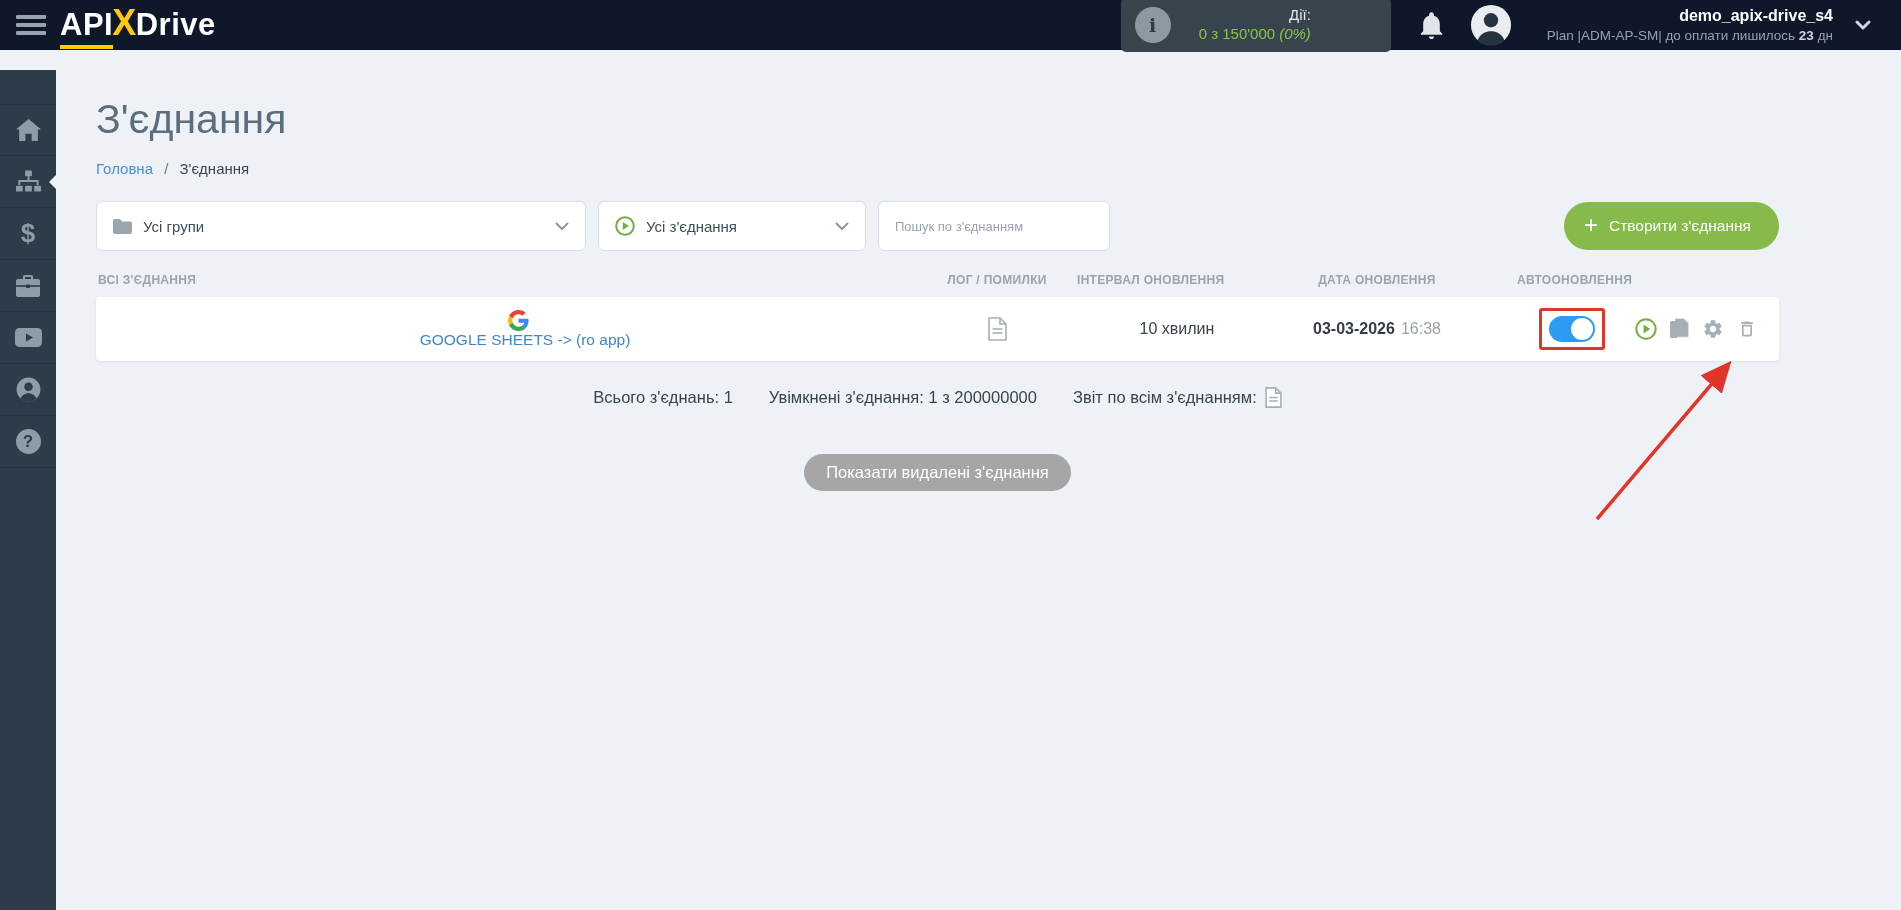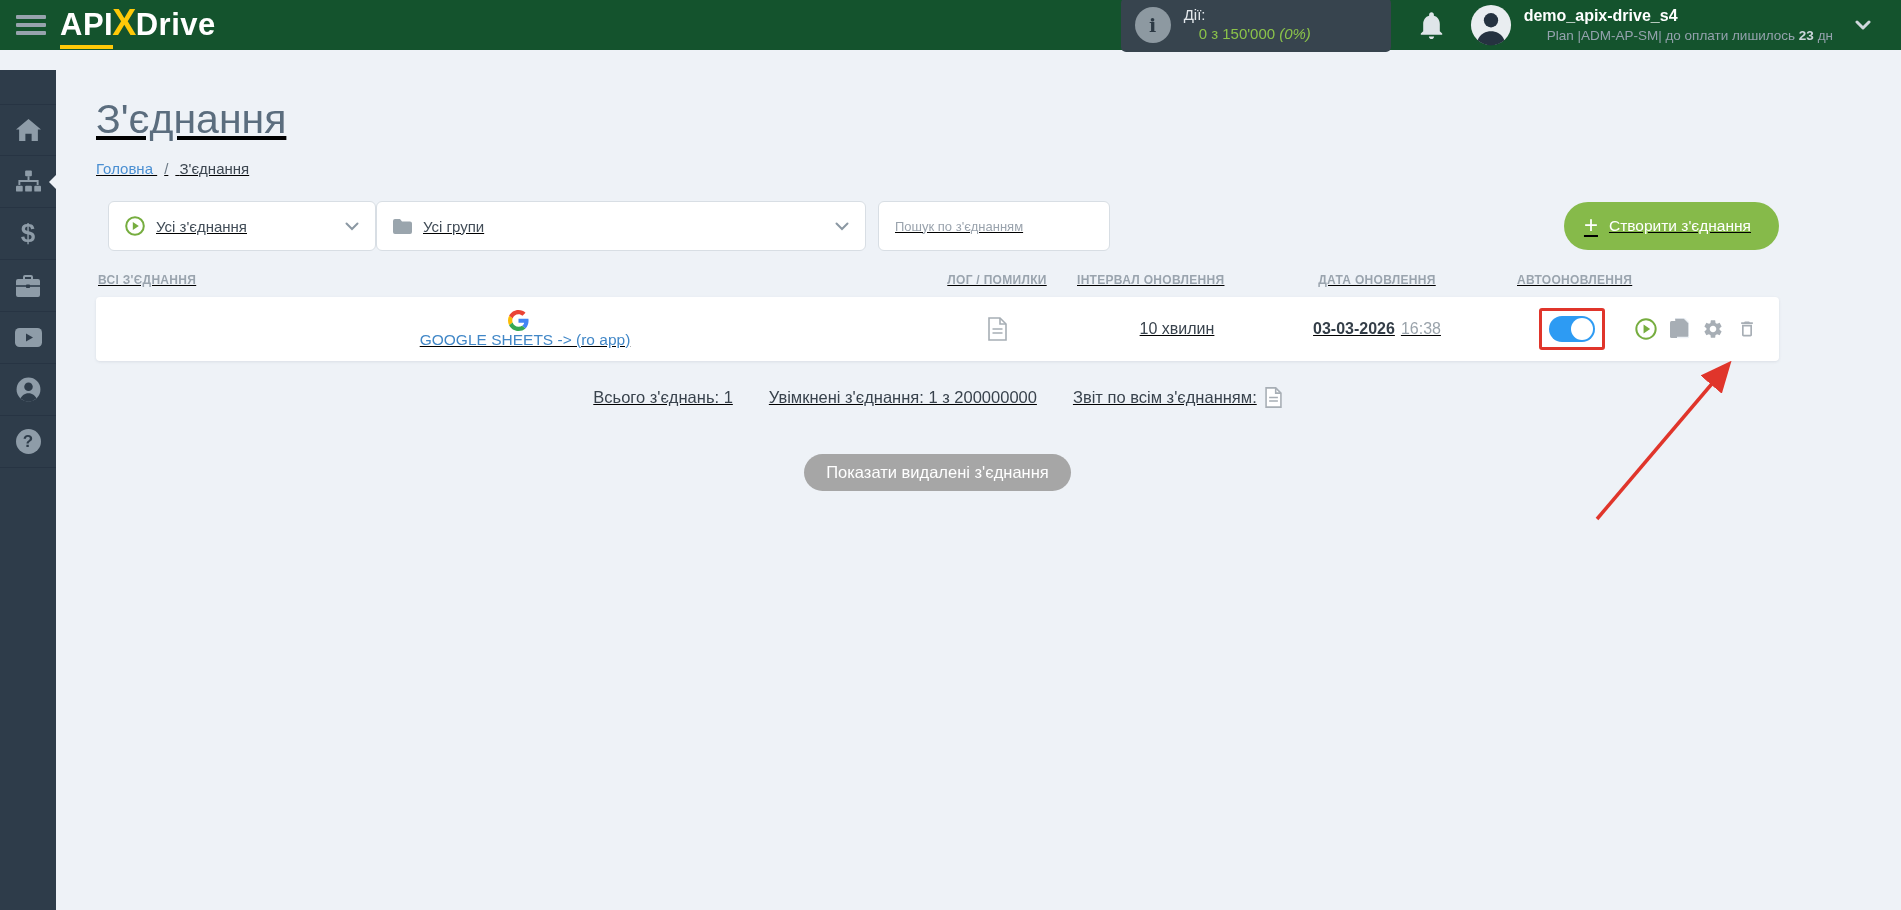--- a/index.html
+++ b/index.html
@@ -1,21 +1,21 @@
 <!DOCTYPE html>
 <html><head>
 <meta charset="utf-8">
 <style>
   * { margin:0; padding:0; box-sizing:border-box; }
   html,body { width:1901px; height:910px; overflow:hidden; }
   body { font-family:"Liberation Sans","DejaVu Sans",sans-serif; background:#eef2f7; position:relative; }
 
   
-  .topbar { position:fixed; top:0; left:0; width:1901px; height:50px; background:#14532d;
-            display:flex; align-items:center; padding:0 30px 0 16px; z-index:20; }
+  .topbar { position:fixed; top:0; left:0; width:1901px; height:50px; background:#0f172a;
+            display:flex; align-items:center; padding:0 30px 0 16px; z-index:20;text-align:right; }
   .hamburger { width:30px; display:flex; flex-direction:column; gap:4px; cursor:pointer; }
   .hamburger span { display:block; height:4px; border-radius:1px; background:#97a3ad; }
   .logo { margin-left:14px; font-size:31px; font-weight:700; color:#fff; letter-spacing:.5px; display:flex; align-items:baseline; cursor:pointer; }
   .logo-api { border-bottom:4px solid #ffc908; padding-bottom:2px; }
   .logo-x { color:#ffc908; font-size:36px; margin:0 -1px; }
   .actions-box { margin-left:auto; width:270px; height:54px; background:#37444e; border-radius:5px;
                  display:flex; align-items:center; padding:0 14px; cursor:pointer; }
   .info-icon { width:36px; height:36px; border-radius:50%; background:#8d99a1; color:#2c3944;
                font-family:"DejaVu Serif",serif; font-weight:700; font-size:19px;
                display:flex; align-items:center; justify-content:center; flex:0 0 auto; }
@@ -37,21 +37,21 @@
   .side-item { height:52px; display:flex; align-items:center; justify-content:center;
                border-bottom:1px solid #273443; cursor:pointer; position:relative; }
   .side-item:first-child { margin-top:34px; border-top:1px solid #273443; }
   .side-item.active::after { content:''; position:absolute; right:0; top:50%; transform:translateY(-50%);
                border-top:7px solid transparent; border-bottom:7px solid transparent; border-right:7px solid #eef2f7; }
   .glyph-dollar { font-size:26px; font-weight:700; color:#8e9ca8; }
   .q-circle { width:25px; height:25px; border-radius:50%; background:#8e9ca8; color:#2e3c4a;
               font-size:17px; font-weight:700; display:flex; align-items:center; justify-content:center; }
 
   
-  .main { position:absolute; top:70px; left:56px; width:1764px; padding:26px 41px 0 40px;text-decoration:underline; }
+  .main { position:absolute; top:70px; left:56px; width:1764px; padding:26px 41px 0 40px; }
   .page-title { font-size:41px; font-weight:400; color:#5b6d7e; }
   .breadcrumb { margin-top:17px; font-size:15px; }
   .breadcrumb a { color:#4a8fd2; text-decoration:none; cursor:pointer; }
   .breadcrumb .sep { color:#6d7a86; margin:0 7px; }
   .breadcrumb .current { color:#3c4650; }
 
   .filter-row { margin-top:24px; display:flex; align-items:center; }
   .dropdown { height:50px; background:#fff; border:1px solid #d8dee4; border-radius:6px;
               display:flex; align-items:center; padding:0 16px; color:#414c57; font-size:15px; cursor:pointer; }
   .dd-groups { width:490px; }
@@ -196,38 +196,38 @@
 <main class="main">
   <h1 class="page-title">З'єднання</h1>
 
   <div class="breadcrumb">
     <a>Головна</a>
     <span class="sep">/</span>
     <span class="current">З'єднання</span>
   </div>
 
   <div class="filter-row">
-    <div class="dropdown dd-connections">
-      <svg width="20" height="20" viewBox="0 0 20 20">
-        <circle cx="10" cy="10" r="8.8" fill="none" stroke="#76ad3f" stroke-width="2"></circle>
-        <path d="M7.8 6l6 4-6 4z" fill="#76ad3f"></path>
-      </svg>
-      <span class="dd-label">Усі з'єднання</span>
-      <span class="chev">
-        <svg width="14" height="9" viewBox="0 0 14 9">
-            <path d="M1.5 1.5L7 7l5.5-5.5" fill="none" stroke="#8b98a3" stroke-width="2" stroke-linecap="round"></path>
-          </svg>
-      </span>
-    </div>
-
     <div class="dropdown dd-groups">
       <svg width="19" height="15" viewBox="0 0 19 15">
           <path fill="#9aa5ad" d="M0 2a2 2 0 0 1 2-2h5l2 2.5h8a2 2 0 0 1 2 2V13a2 2 0 0 1-2 2H2a2 2 0 0 1-2-2z"></path>
         </svg>
       <span class="dd-label">Усі групи</span>
+      <span class="chev">
+        <svg width="14" height="9" viewBox="0 0 14 9">
+            <path d="M1.5 1.5L7 7l5.5-5.5" fill="none" stroke="#8b98a3" stroke-width="2" stroke-linecap="round"></path>
+          </svg>
+      </span>
+    </div>
+
+    <div class="dropdown dd-connections">
+      <svg width="20" height="20" viewBox="0 0 20 20">
+        <circle cx="10" cy="10" r="8.8" fill="none" stroke="#76ad3f" stroke-width="2"></circle>
+        <path d="M7.8 6l6 4-6 4z" fill="#76ad3f"></path>
+      </svg>
+      <span class="dd-label">Усі з'єднання</span>
       <span class="chev">
         <svg width="14" height="9" viewBox="0 0 14 9">
             <path d="M1.5 1.5L7 7l5.5-5.5" fill="none" stroke="#8b98a3" stroke-width="2" stroke-linecap="round"></path>
           </svg>
       </span>
     </div>
 
     <input class="search" type="text" placeholder="Пошук по з'єднанням" style="">
 
     <button class="create-btn">

